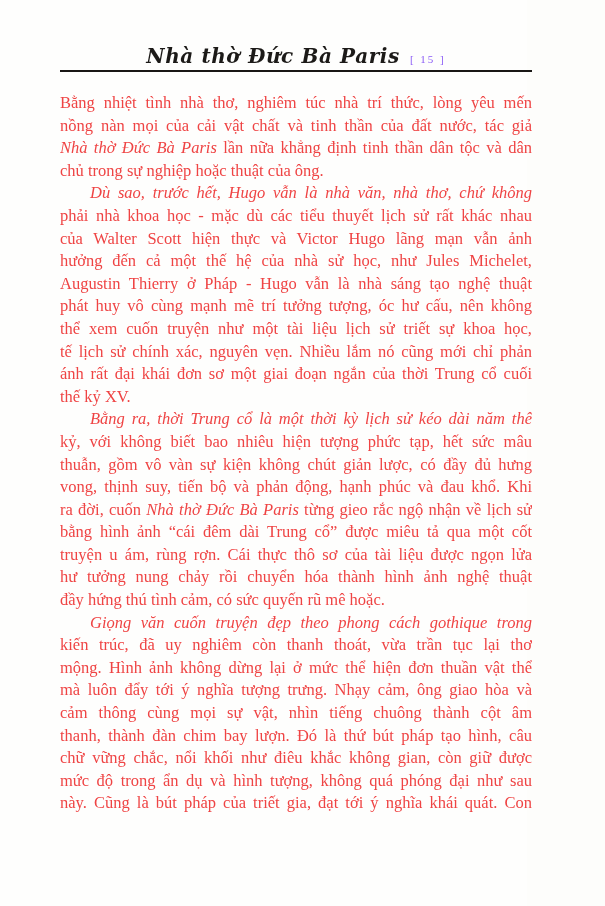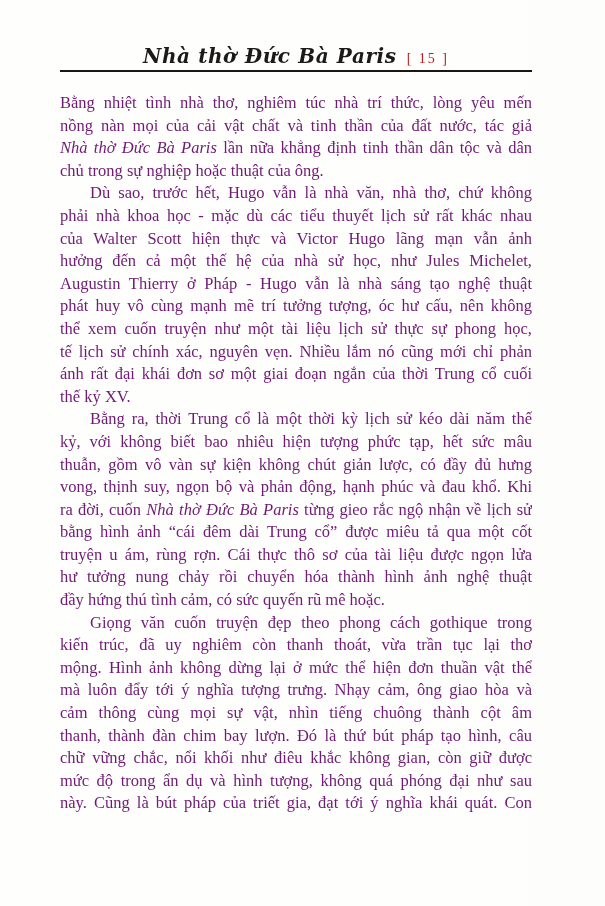--- a/index.html
+++ b/index.html
@@ -23,46 +23,46 @@
   }
   .book-title {
     font-family: "DejaVu Serif", serif;
     font-weight: 700;
     font-style: italic;
     font-size: 20px;
     letter-spacing: 0.6px;
     color: #1c1a18;
   }
   .page-num {
-    font-size: 14px;
-    color: #b91c1c;
+    font-size: 11px;
+    color: #8b5cf6;
     letter-spacing: 2px;
   }
   .rule {
     position: absolute;
     top: 70px; left: 60px; width: 472px;
     height: 0;
     border-top: 2px solid #191715;
   }
   .body-text {
     position: absolute;
     top: 92px; left: 60px; width: 472px;
-    color: #701a75;
+    color: #ef4444;
     font-size: 16.5px;
     line-height: 22.6px;
   }
   .paragraph { margin: 0; }
   .line {
     text-align: justify;
     text-align-last: justify;
     text-justify: inter-word;
     overflow: hidden;
     height: 22.6px;
   }
-  .line.indent { padding-left: 30px; }
+  .line.indent { padding-left: 30px; font-style: italic; }
   .line.endline { text-align: left; text-align-last: left; }
   .italic { font-style: italic; }
 </style>
 </head>
 <body>
 
 <div class="page">
   <div class="header">
     <span class="book-title">Nhà thờ Đức Bà Paris</span>
     <span class="page-num">[ 15 ]</span>
@@ -75,30 +75,30 @@
         <div class="line"><span class="italic">Nhà thờ Đức Bà Paris</span><span class=""> lần nữa khẳng định tinh thần dân tộc và dân</span></div>
         <div class="line endline"><span class="">chủ trong sự nghiệp hoặc thuật của ông.</span></div>
       </div>
       <div class="paragraph">
         <div class="line indent"><span class="">Dù sao, trước hết, Hugo vẫn là nhà văn, nhà thơ, chứ không</span></div>
         <div class="line"><span class="">phải nhà khoa học - mặc dù các tiểu thuyết lịch sử rất khác nhau</span></div>
         <div class="line"><span class="">của Walter Scott hiện thực và Victor Hugo lãng mạn vẫn ảnh</span></div>
         <div class="line"><span class="">hưởng đến cả một thế hệ của nhà sử học, như Jules Michelet,</span></div>
         <div class="line"><span class="">Augustin Thierry ở Pháp - Hugo vẫn là nhà sáng tạo nghệ thuật</span></div>
         <div class="line"><span class="">phát huy vô cùng mạnh mẽ trí tưởng tượng, óc hư cấu, nên không</span></div>
-        <div class="line"><span class="">thể xem cuốn truyện như một tài liệu lịch sử thực sự phong học,</span></div>
+        <div class="line"><span class="">thể xem cuốn truyện như một tài liệu lịch sử triết sự khoa học,</span></div>
         <div class="line"><span class="">tế lịch sử chính xác, nguyên vẹn. Nhiều lắm nó cũng mới chỉ phản</span></div>
         <div class="line"><span class="">ánh rất đại khái đơn sơ một giai đoạn ngắn của thời Trung cổ cuối</span></div>
         <div class="line endline"><span class="">thế kỷ XV.</span></div>
       </div>
       <div class="paragraph">
         <div class="line indent"><span class="">Bằng ra, thời Trung cổ là một thời kỳ lịch sử kéo dài năm thế</span></div>
         <div class="line"><span class="">kỷ, với không biết bao nhiêu hiện tượng phức tạp, hết sức mâu</span></div>
         <div class="line"><span class="">thuẫn, gồm vô vàn sự kiện không chút giản lược, có đầy đủ hưng</span></div>
-        <div class="line"><span class="">vong, thịnh suy, ngọn bộ và phản động, hạnh phúc và đau khổ. Khi</span></div>
+        <div class="line"><span class="">vong, thịnh suy, tiến bộ và phản động, hạnh phúc và đau khổ. Khi</span></div>
         <div class="line"><span class="">ra đời, cuốn </span><span class="italic">Nhà thờ Đức Bà Paris</span><span class=""> từng gieo rắc ngộ nhận về lịch sử</span></div>
         <div class="line"><span class="">bằng hình ảnh “cái đêm dài Trung cổ” được miêu tả qua một cốt</span></div>
         <div class="line"><span class="">truyện u ám, rùng rợn. Cái thực thô sơ của tài liệu được ngọn lửa</span></div>
         <div class="line"><span class="">hư tưởng nung chảy rồi chuyển hóa thành hình ảnh nghệ thuật</span></div>
         <div class="line endline"><span class="">đầy hứng thú tình cảm, có sức quyến rũ mê hoặc.</span></div>
       </div>
       <div class="paragraph">
         <div class="line indent"><span class="">Giọng văn cuốn truyện đẹp theo phong cách gothique trong</span></div>
         <div class="line"><span class="">kiến trúc, đã uy nghiêm còn thanh thoát, vừa trần tục lại thơ</span></div>
         <div class="line"><span class="">mộng. Hình ảnh không dừng lại ở mức thể hiện đơn thuần vật thể</span></div>

